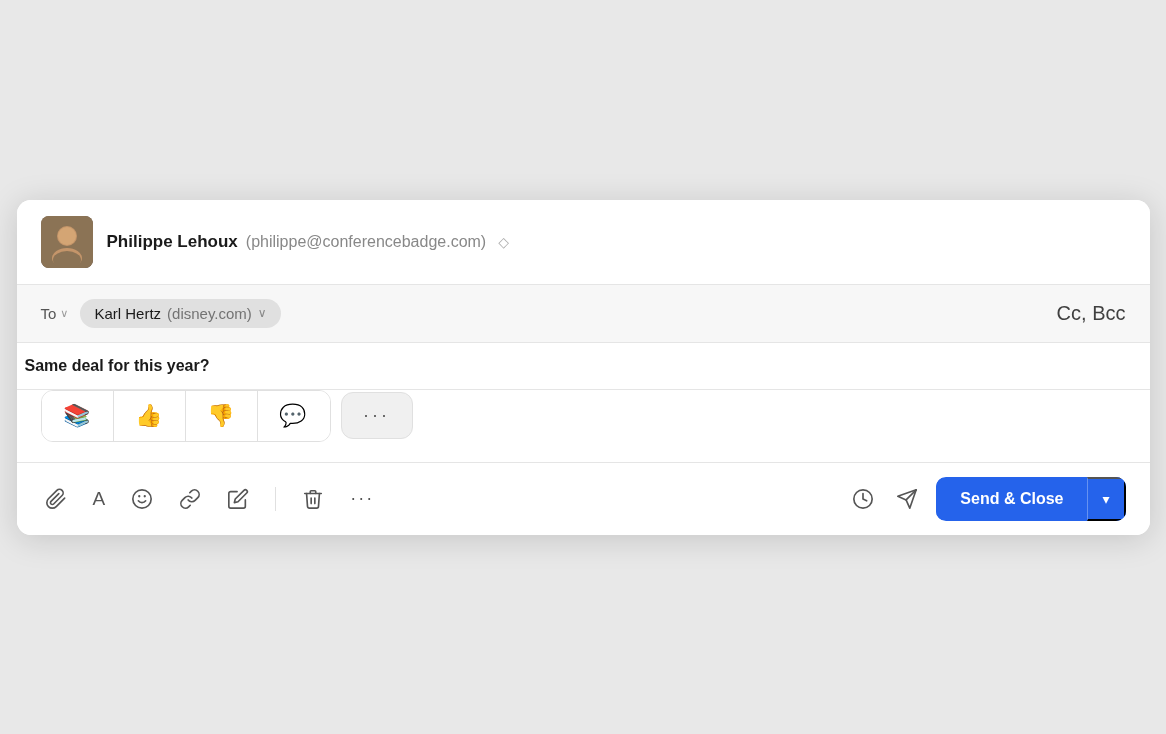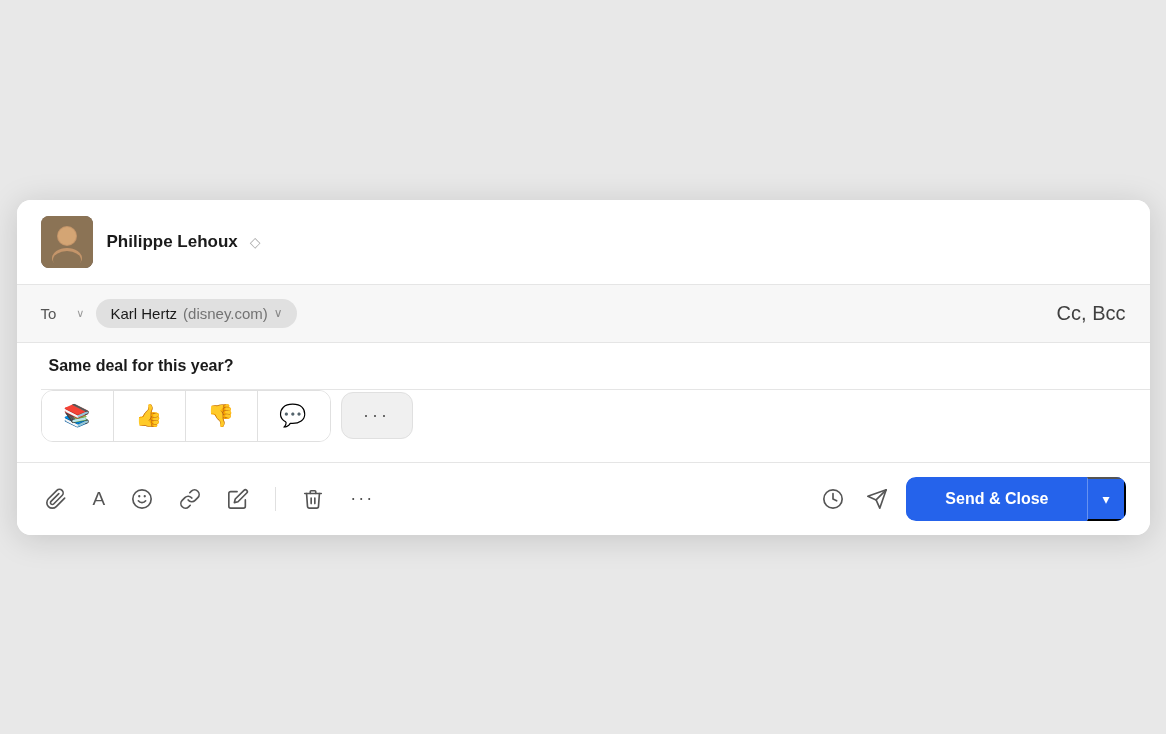--- a/index.html
+++ b/index.html
@@ -68,21 +68,21 @@
     .to-row {
       display: flex;
       align-items: center;
       padding: 14px 24px;
       border-bottom: 1px solid #e5e5e5;
       background: #f7f7f7;
     }
     .to-label {
       display: flex;
       align-items: center;
-      gap: 20px;
+      gap: 4px;
       color: #555;
       font-size: 15px;
       margin-right: 12px;
     }
     .to-label-text {
       font-size: 15px;
       color: #555;
     }
     .to-chevron {
       font-size: 11px;
@@ -113,21 +113,20 @@
       margin-left: auto;
       color: #404040;
       font-size: 20px;
       cursor: pointer;
     }
     
     .subject-row {
       padding: 14px 8px;
       border-bottom: 1px solid #e5e5e5;
       background: #fff;
-      margin-left: 24px;
     }
     .subject-text {
       font-size: 16px;
       font-weight: 700;
       color: #1a1a1a;
     }
     
     .body-area {
       padding: 24px 24px 16px;
       min-height: 200px;
@@ -225,21 +224,21 @@
       background: #2563eb;
       color: #fff;
       border: none;
       border-radius: 10px;
       overflow: hidden;
       cursor: pointer;
       font-size: 16px;
       font-weight: 600;
     }
     .send-close-main {
-      padding: 12px 39px;
+      padding: 12px 24px;
       background: #2563eb;
       border: none;
       color: #fff;
       font-size: 16px;
       font-weight: 600;
       cursor: pointer;
     }
     .send-close-dropdown {
       padding: 12px 14px;
       background: #2563eb;
@@ -269,20 +268,21 @@
           <rect width="52" height="52" fill="#8B7355"></rect>
           <circle cx="26" cy="20" r="10" fill="#C4956A"></circle>
           <ellipse cx="26" cy="42" rx="15" ry="10" fill="#C4956A"></ellipse>
           <circle cx="26" cy="20" r="9" fill="#D4A574"></circle>
           <ellipse cx="26" cy="44" rx="14" ry="9" fill="#8B7355"></ellipse>
         </svg>
       </div>
     </div>
     <div class="header-info">
       <span class="sender-name">Philippe Lehoux</span>
+      <span class="sender-email">(philippe@conferencebadge.com)</span>
       <span class="chevron-down">◇</span>
     </div>
   </div>
 
   <div class="to-row">
     <div class="to-label">
       <span class="to-label-text">To</span>
       <span class="to-chevron">∨</span>
     </div>
     <div class="recipient-chip">

